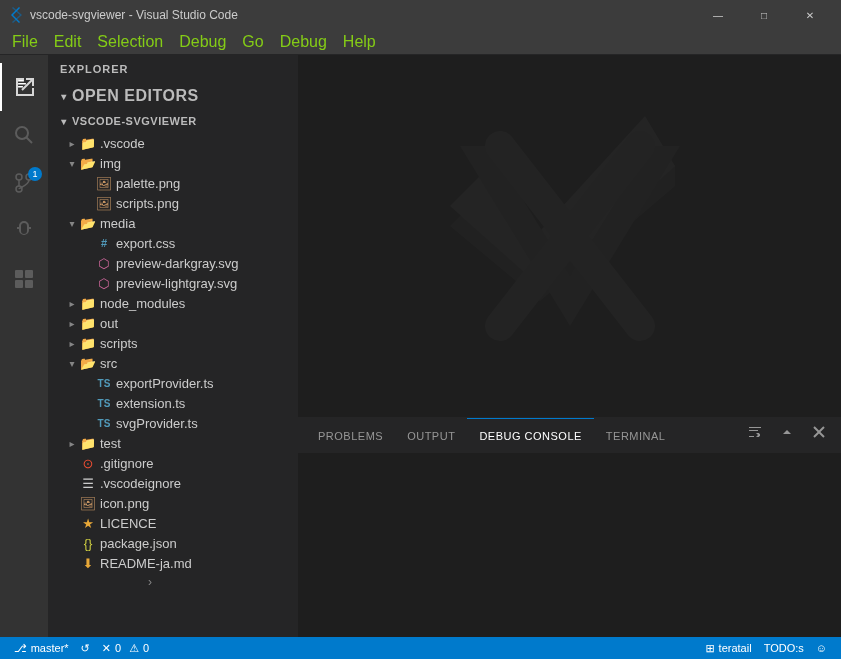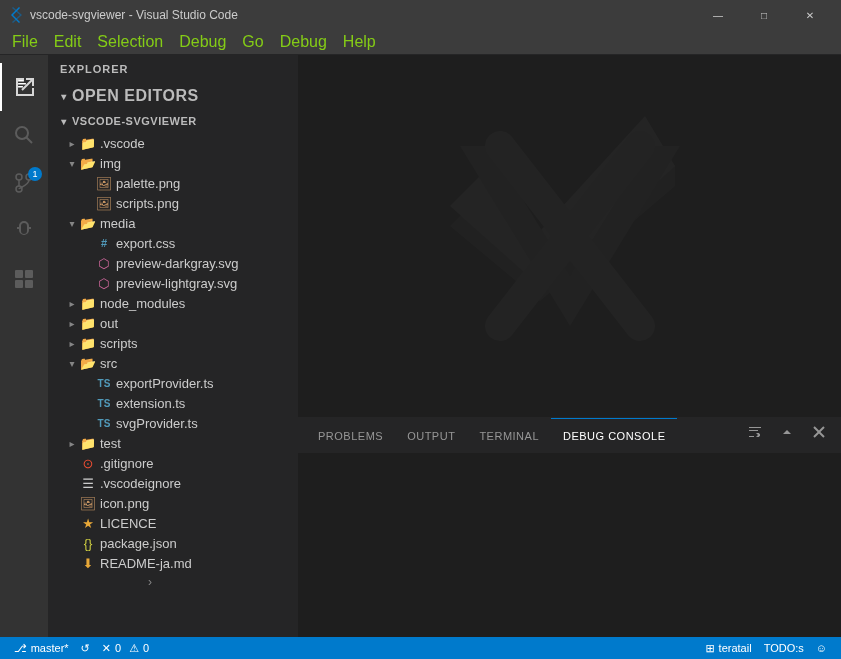--- a/index.html
+++ b/index.html
@@ -550,22 +550,22 @@
 
           <path d="M80 60 L220 240 M220 60 L80 240" stroke="#666" stroke-width="30" fill="none" stroke-linecap="round"></path>
         </svg>
       </div>
     </div>
 
     <div class="bottom-panel">
       <div class="panel-tabs">
         <div class="panel-tab">PROBLEMS</div>
         <div class="panel-tab">OUTPUT</div>
+        <div class="panel-tab active">DEBUG CONSOLE</div>
         <div class="panel-tab">TERMINAL</div>
-        <div class="panel-tab active">DEBUG CONSOLE</div>
         <div class="panel-actions">
           <div class="panel-action-btn" title="Word Wrap">
             <svg width="16" height="16" viewBox="0 0 16 16" fill="currentColor">
               <path d="M2 3h12v1H2zM2 6h9v1H2zM2 9h9c1 0 2 .9 2 2s-.9 2-2 2H9l2-2-2-2"></path>
               <path d="M11 9l2 2-2 2" fill="none" stroke="currentColor"></path>
               <path d="M2 12h5v1H2z"></path>
             </svg>
           </div>
           <div class="panel-action-btn" title="Collapse">
             <svg width="16" height="16" viewBox="0 0 16 16" fill="currentColor">

